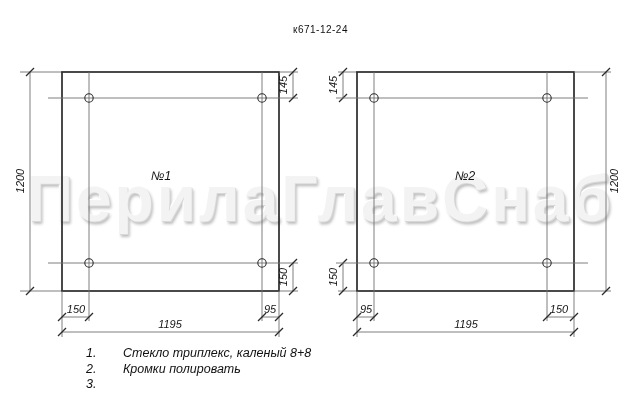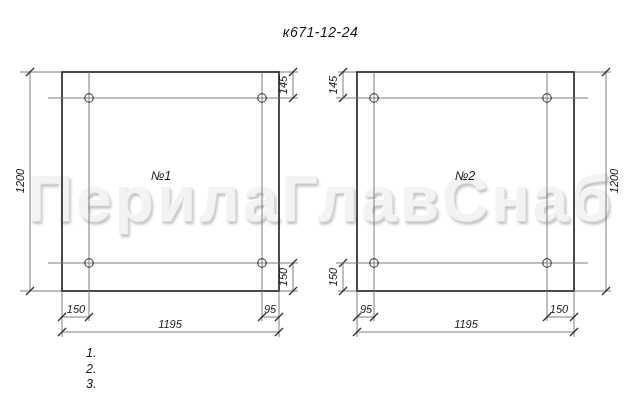--- a/index.html
+++ b/index.html
@@ -10,21 +10,21 @@
   .watermark{
     position:absolute;left:0;top:162px;width:100%;text-align:center;
     font-family:"Liberation Sans",sans-serif;font-weight:bold;
     font-size:64px;letter-spacing:3px;white-space:nowrap;
     color:#f3f3f3;
     text-shadow:1px 1px 0 #d8d8d8,-1px -1px 0 #ffffff,2px 3px 3px #bdbdbd;
     user-select:none;
   }
   .drawing-title{
     position:absolute;top:24px;left:0;width:100%;text-align:center;
-    font-style:italic;font-size:14px;color:#111;letter-spacing:0.5px;
+    font-size:10px;color:#111;letter-spacing:0.5px;
   }
   svg.drawing{position:absolute;left:0;top:0;}
   .edge{stroke:#2b2b2b;stroke-width:1.7;fill:none;}
   .thin{stroke:#6f6f6f;stroke-width:0.9;fill:none;}
   .tick{stroke:#2b2b2b;stroke-width:1.2;fill:none;}
   .hole{stroke:#2b2b2b;stroke-width:1.1;fill:none;}
   .dim-text{font-family:"Liberation Sans",sans-serif;font-style:italic;font-size:11px;fill:#161616;}
   .panel-label{font-family:"Liberation Sans",sans-serif;font-style:italic;font-size:12.5px;fill:#161616;}
   .notes{
     position:absolute;left:86px;top:346px;color:#111;
@@ -142,22 +142,24 @@
       <path class="tick" d="M570 336 L578 328"></path>
       <text class="dim-text" x="466" y="328" text-anchor="middle">1195</text>
 
       <text class="panel-label" x="465" y="180" text-anchor="middle">№2</text>
     </g>
   </svg>
 
   <div class="notes">
     <div class="note-row">
       <span class="note-num">1.</span>
+      <span class="note-text">Стекло триплекс, каленый 8+8</span>
     </div>
     <div class="note-row">
       <span class="note-num">2.</span>
+      <span class="note-text">Кромки полировать</span>
     </div>
     <div class="note-row">
       <span class="note-num">3.</span>
     </div>
   </div>
 
 </div>
 
 </body></html>

